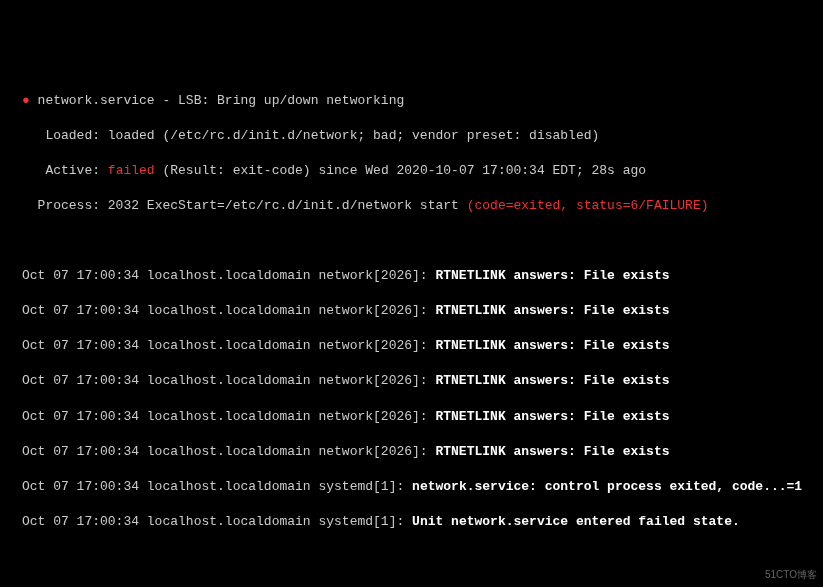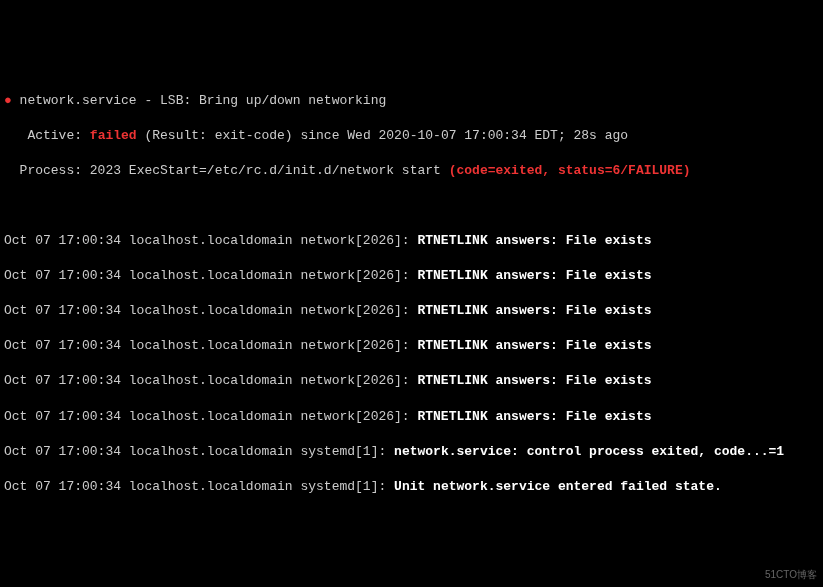--- a/index.html
+++ b/index.html
@@ -14,42 +14,44 @@
       color: #ccc;
       line-height: 1.35;
       padding: 4px;
       white-space: pre;
       width: 823px;
       overflow: hidden;
     }
     .line {
       white-space: pre-wrap;
       word-break: break-all;
+      margin-left: 18px;
     }
     .bold-white { color: #fff; font-weight: bold; }
-    .bold-red { color: #e33; font-weight: bold; }
+    .bold-red { color: #e33; font-weight: normal; }
     .watermark {
       position: absolute;
       right: 6px;
       bottom: 6px;
       color: #666;
       font-size: 10px;
       font-family: Arial, sans-serif;
     }
     .bullet-red { color: #e33; }
   </style>
 </head>
 <body>
 
 
 
 <div>
 <div class="line"><span class="bullet-red">●</span><span> network.service - LSB: Bring up/down networking</span></div>
+<div class="line">   Loaded: loaded (/etc/rc.d/init.d/network; bad; vendor preset: disabled)</div>
 <div class="line"><span>   Active: </span><span class="bold-red">failed</span><span> (Result: exit-code) since Wed 2020-10-07 17:00:34 EDT; 28s ago</span></div>
-<div class="line"><span>  Process: 2023 ExecStart=/etc/rc.d/init.d/network start </span><span class="bold-red">(code=exited, status=6/FAILURE)</span></div>
+<div class="line"><span>  Process: 2032 ExecStart=/etc/rc.d/init.d/network start </span><span class="bold-red">(code=exited, status=6/FAILURE)</span></div>
 <div class="line">&nbsp;</div>
 <div class="line"><span>Oct 07 17:00:34 localhost.localdomain network[2026]: </span><span class="bold-white">RTNETLINK answers: File exists</span></div>
 <div class="line"><span>Oct 07 17:00:34 localhost.localdomain network[2026]: </span><span class="bold-white">RTNETLINK answers: File exists</span></div>
 <div class="line"><span>Oct 07 17:00:34 localhost.localdomain network[2026]: </span><span class="bold-white">RTNETLINK answers: File exists</span></div>
 <div class="line"><span>Oct 07 17:00:34 localhost.localdomain network[2026]: </span><span class="bold-white">RTNETLINK answers: File exists</span></div>
 <div class="line"><span>Oct 07 17:00:34 localhost.localdomain network[2026]: </span><span class="bold-white">RTNETLINK answers: File exists</span></div>
 <div class="line"><span>Oct 07 17:00:34 localhost.localdomain network[2026]: </span><span class="bold-white">RTNETLINK answers: File exists</span></div>
 <div class="line"><span>Oct 07 17:00:34 localhost.localdomain systemd[1]: </span><span class="bold-white">network.service: control process exited, code...=1</span></div>
 <div class="line"><span>Oct 07 17:00:34 localhost.localdomain systemd[1]: </span><span class="bold-white">Unit network.service entered failed state.</span></div>
 

